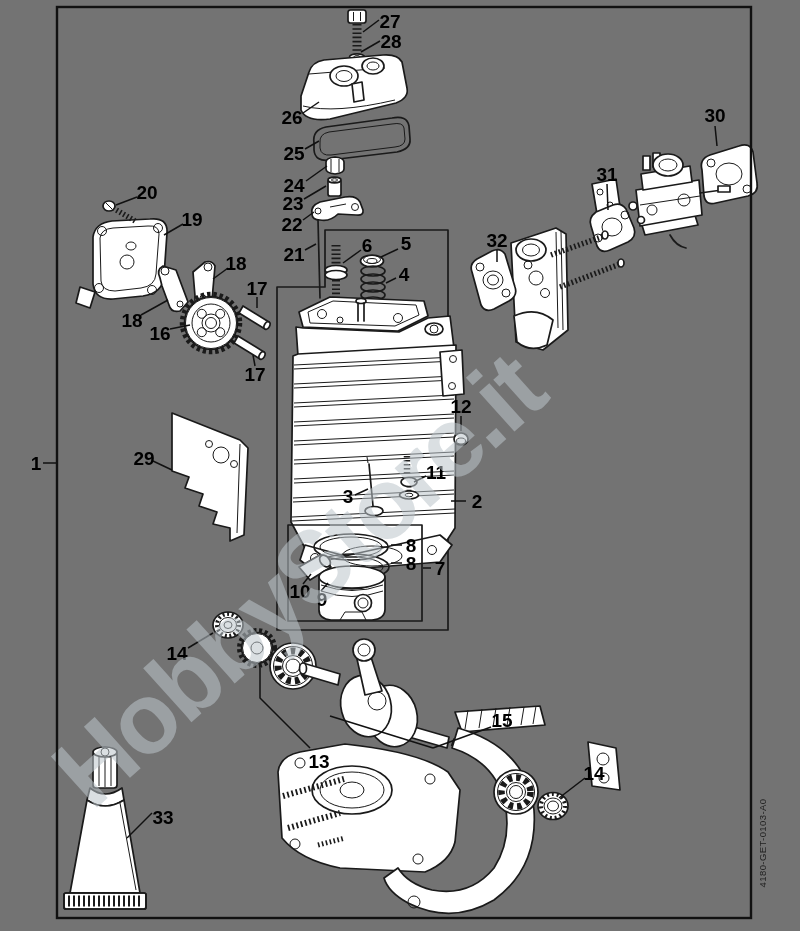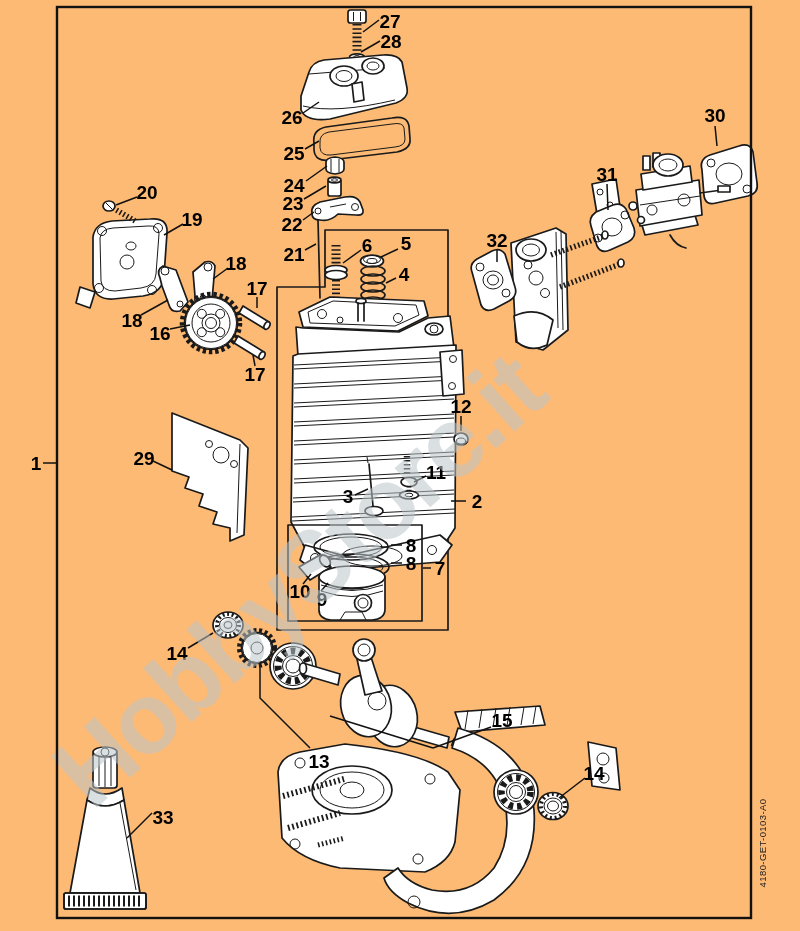--- a/index.html
+++ b/index.html
@@ -1,16 +1,16 @@
 <!DOCTYPE html>
 <html><head>
 <meta charset="utf-8">
 <style>
   html,body{margin:0;padding:0;background:#ffffff;}
-  .canvas{position:relative;width:800px;height:931px;background:#fdba74;overflow:hidden;
+  .canvas{position:relative;width:800px;height:931px;background:#737373;overflow:hidden;
           font-family:"Liberation Sans",sans-serif;}
   svg{position:absolute;left:0;top:0;}
   .ol{fill:none;stroke:#1a1a1a;stroke-width:1.7;stroke-linejoin:round;stroke-linecap:round;}
   .fw{fill:#ffffff;stroke:#1a1a1a;stroke-width:1.7;stroke-linejoin:round;}
   .thin{fill:none;stroke:#1a1a1a;stroke-width:1;}
   .lead{fill:none;stroke:#111;stroke-width:1.5;}
   .callout{font-family:"Liberation Sans",sans-serif;font-weight:bold;font-size:19px;fill:#000;}
   .wm{font-family:"Liberation Sans",sans-serif;font-weight:bold;font-size:100px;
       fill:#bcc5cb;opacity:0.55;letter-spacing:-3px;}
   .docnum{font-family:"Liberation Sans",sans-serif;font-size:9.5px;fill:#222;letter-spacing:0.4px;}

